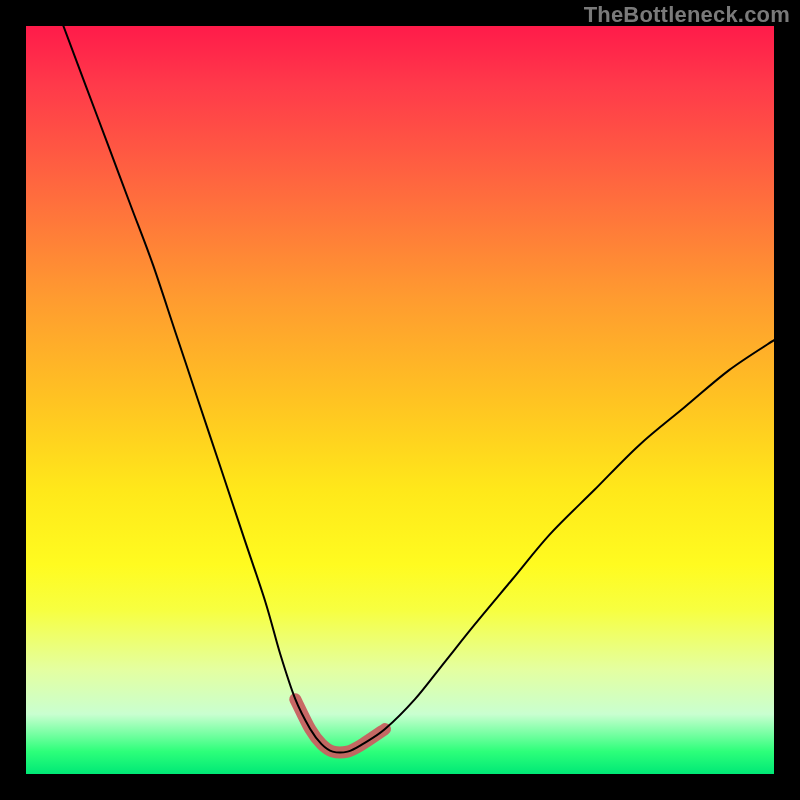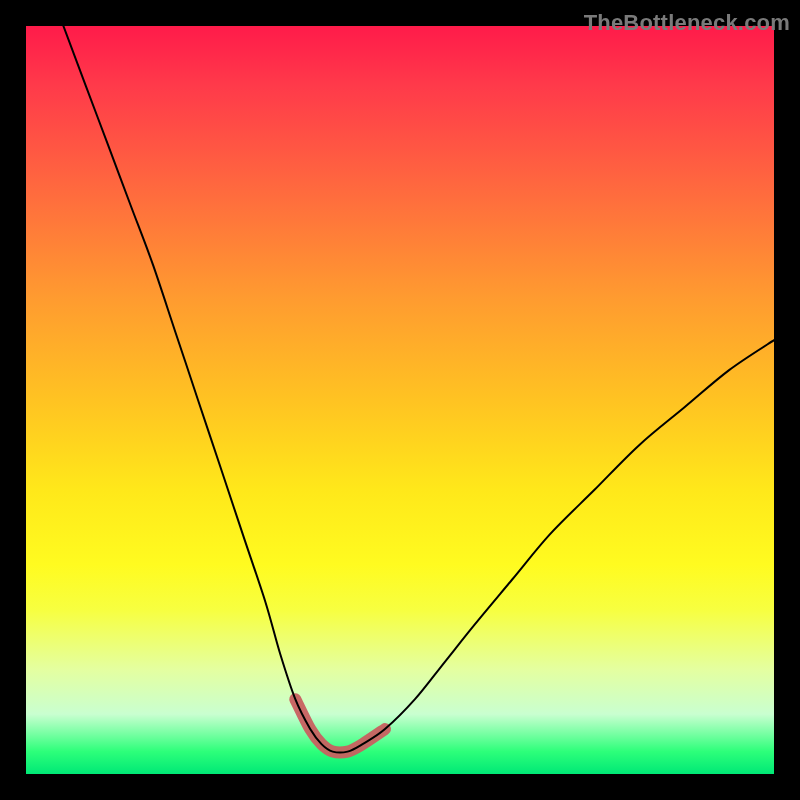--- a/index.html
+++ b/index.html
@@ -26,21 +26,21 @@
       #ffe81a 62%,
       #fffb20 72%,
       #f7ff40 78%,
       #e4ffa0 86%,
       #c9ffd0 92%,
       #2dff7a 97%,
       #00e876 100%);
   }
   .watermark {
     position: absolute;
-    top: 10px;
+    top: 2px;
     right: 10px;
     color: #7a7a7a;
     font-size: 22px;
     font-weight: 600;
     letter-spacing: 0.2px;
     z-index: 5;
   }
   svg.plot {
     position: absolute;
     left: 0;

